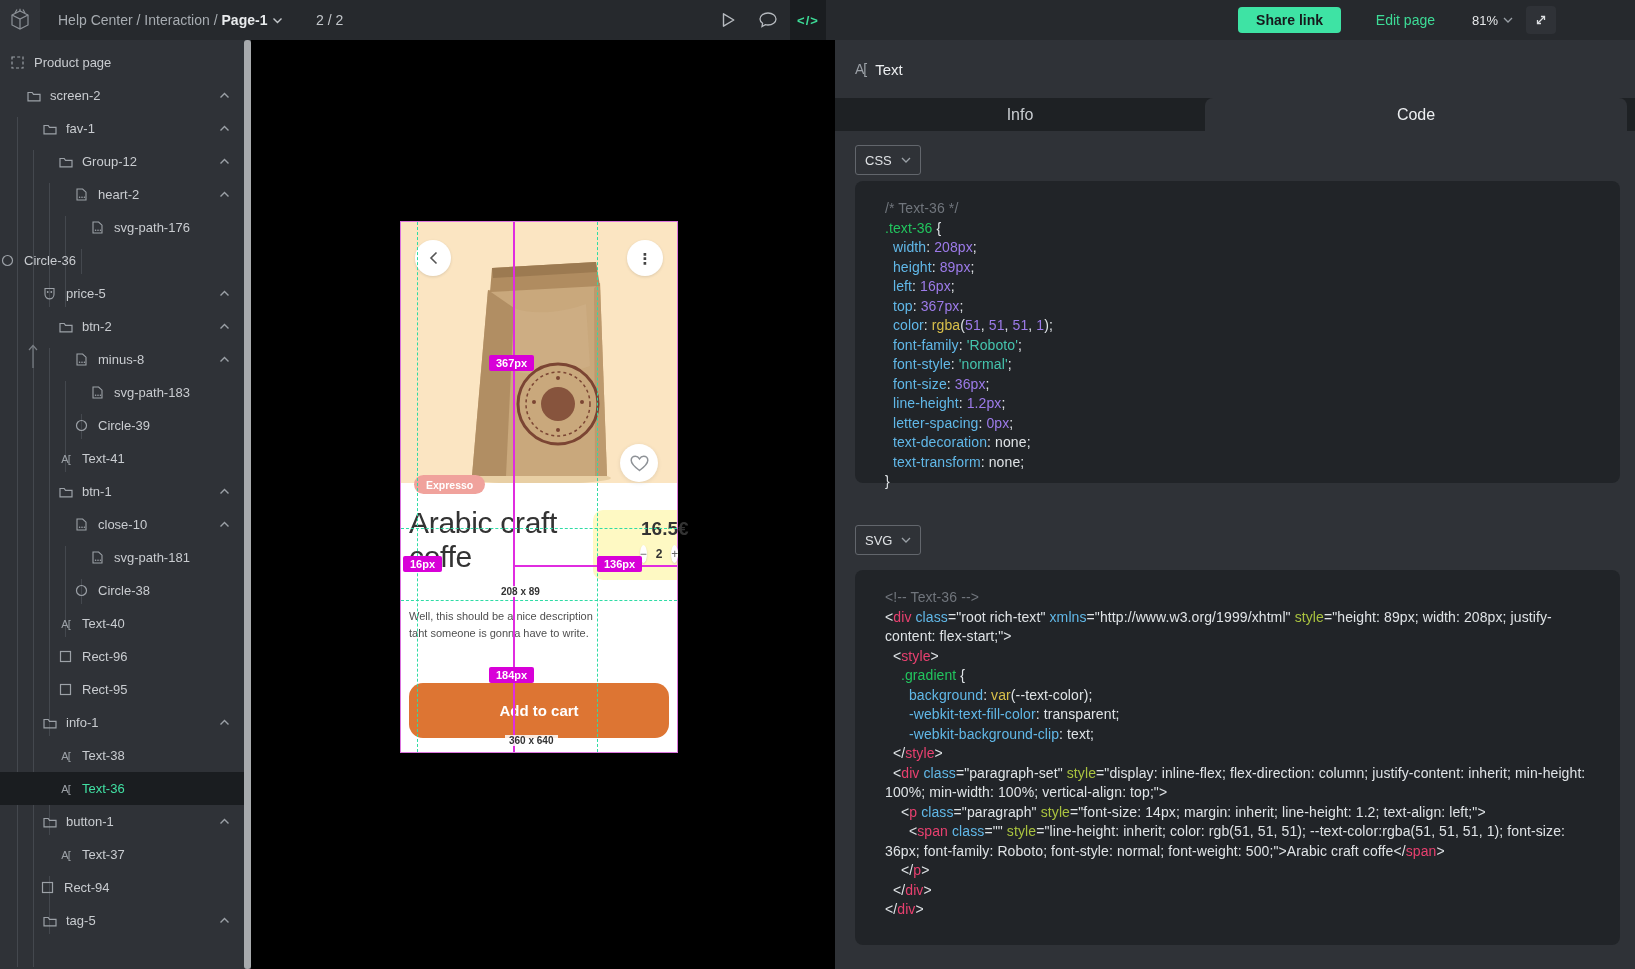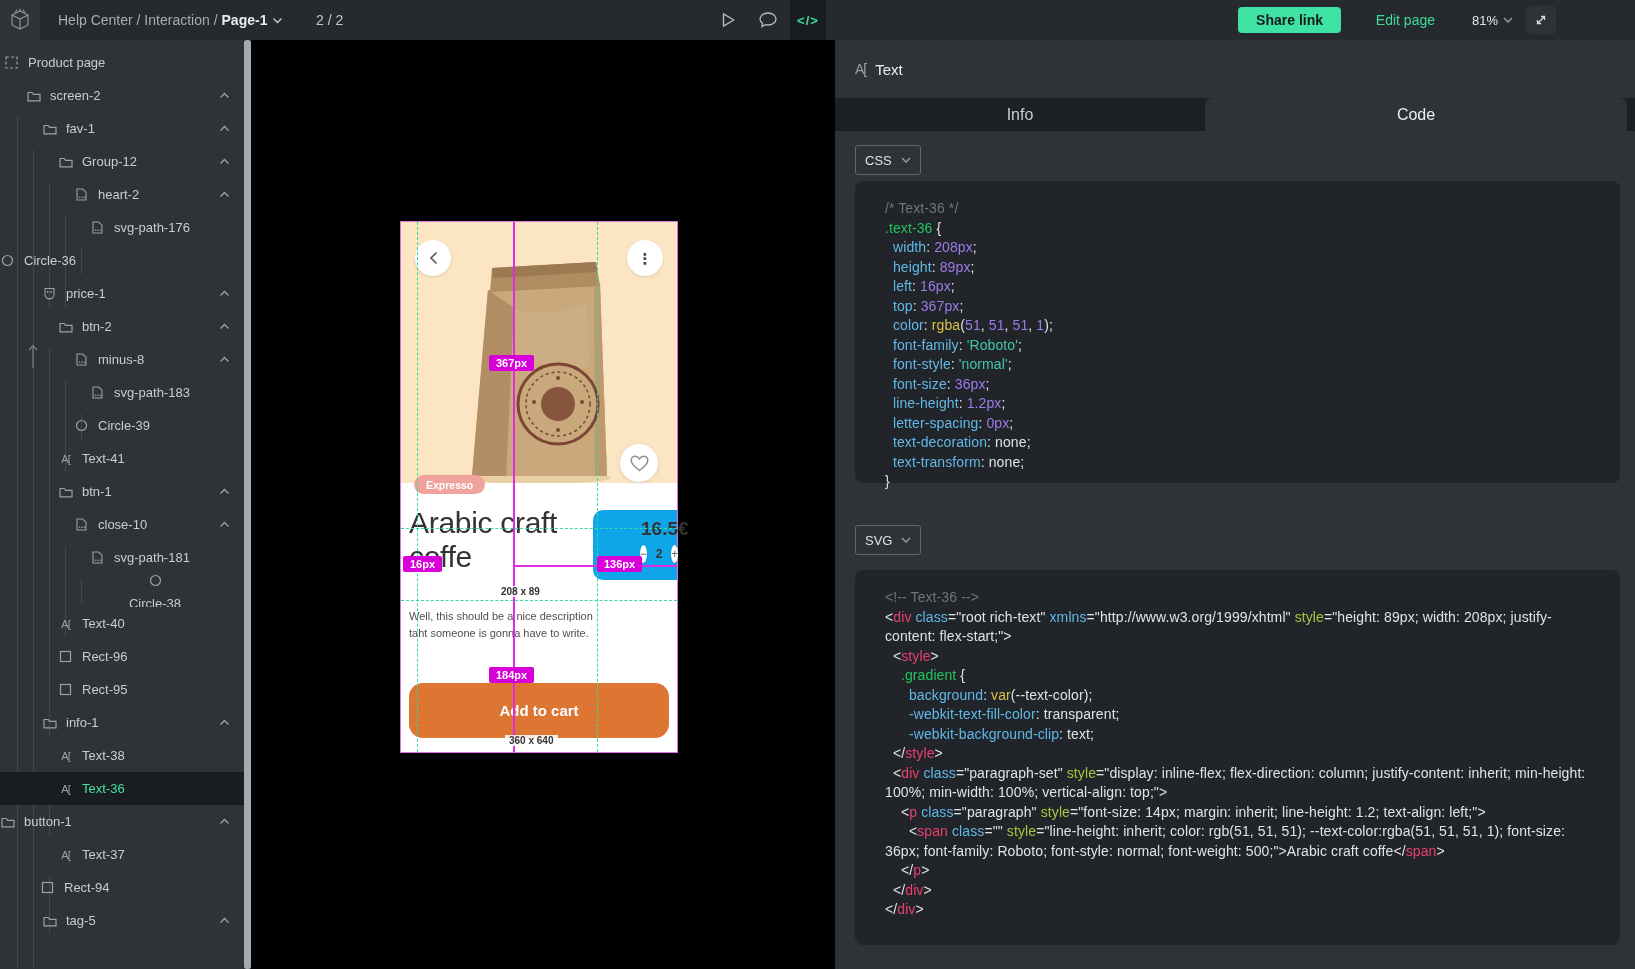--- a/index.html
+++ b/index.html
@@ -54,21 +54,21 @@
   .round-btn { position:absolute; width:36px; height:36px; border-radius:50%; background:#fff;
     display:flex; align-items:center; justify-content:center; box-shadow:0 1px 3px rgba(0,0,0,.12); cursor:pointer; }
   .more-dots { color:#444; font-size:15px; font-weight:700; line-height:1; }
   .heart-btn { position:absolute; left:219px; top:222px; width:38px; height:38px; border-radius:50%;
     background:#fff; display:flex; align-items:center; justify-content:center;
     box-shadow:0 1px 4px rgba(0,0,0,.10); cursor:pointer; z-index:3; }
   .pill { position:absolute; left:13px; top:253px; height:19px; padding:0 12px; background:#F0A29C;
     border-radius:10px; color:#fff; font-size:10.5px; font-weight:700; display:flex; align-items:center; z-index:3; }
   .m-title { position:absolute; left:8px; top:284px; width:192px; font-size:30px; line-height:1.13;
     font-weight:500; color:#333; letter-spacing:-.3px; }
-  .price-card { position:absolute; left:192px; top:288px; width:84px; height:70px; background:#0ea5e9;
+  .price-card { position:absolute; left:192px; top:288px; width:84px; height:70px; background:#fef9c3;
     border-radius:10px 0 0 10px; z-index:2;padding-left:48px; }
   .price-val { text-align:center; margin-top:8px; font-size:19px; font-weight:700; color:#333; }
   .stepper { display:flex; align-items:center; justify-content:center; gap:9px; margin-top:5px; }
   .step-btn { width:18px; height:18px; border-radius:50%; background:#fff; border:none; color:#666;
     font-size:12px; line-height:1; display:flex; align-items:center; justify-content:center;
     box-shadow:0 1px 2px rgba(0,0,0,.15); cursor:pointer; font-family:inherit; }
   .qty { font-size:12px; font-weight:700; color:#333; }
   .m-desc { position:absolute; left:8px; top:386px; width:198px; font-size:11px; line-height:1.55;
     color:#4F4F4F; white-space:pre-line; }
   .cart-btn { position:absolute; left:8px; top:461px; width:260px; height:55px; background:#DD7533;
@@ -177,21 +177,21 @@
 
   <div class="tree-up-arrow">
     <svg width="12" height="26" viewBox="0 0 12 26">
         <g fill="none" stroke="#7A7F85" stroke-width="1.2">
           <path d="M6 25 L6 3"></path>
           <polyline points="2,7 6,2.5 10,7"></polyline>
         </g>
       </svg>
   </div>
   <div class="tree" id="layer-tree">
-      <div class="tree-row" style="padding-left: 4px;">
+      <div class="tree-row" style="padding-left: 10px;">
         <span class="tree-icon">
           <svg width="13" height="13">
             <rect x="1" y="1" width="11" height="11" fill="none" stroke="#9CA1A7" stroke-width="1.2" stroke-dasharray="3 2.2"></rect>
           </svg>
         </span>
         <span class="tree-label">Product page</span>
       </div>
       <div class="tree-row" style="padding-left: 26px;">
         <span class="tree-icon">
           <svg width="14" height="12" viewBox="0 0 14 12">
@@ -267,21 +267,21 @@
         <span class="tree-label">Circle-36</span>
       </div>
       <div class="tree-row" style="padding-left: 42px;">
         <span class="tree-icon">
           <svg width="13" height="13" viewBox="0 0 13 13">
             <path d="M2 1.5 h9 v5.8 c0 3-2.3 4.6-4.5 4.6 C4.3 11.9 2 10.3 2 7.3 Z" fill="none" stroke="#9CA1A7" stroke-width="1.1"></path>
             <circle cx="4.7" cy="5" r="0.9" fill="#9CA1A7"></circle>
             <circle cx="8.3" cy="5" r="0.9" fill="#9CA1A7"></circle>
           </svg>
         </span>
-        <span class="tree-label">price-1</span>
+        <span class="tree-label">price-5</span>
         <span class="tree-chev">
           <svg width="11" height="7" viewBox="0 0 11 7">
             <polyline points="1.5,5.5 5.5,1.5 9.5,5.5" fill="none" stroke="#9CA1A7" stroke-width="1.4"></polyline>
           </svg>
         </span>
       </div>
       <div class="tree-row" style="padding-left: 58px;">
         <span class="tree-icon">
           <svg width="14" height="12" viewBox="0 0 14 12">
             <path d="M1 2.5 h4.2 l1.3 1.8 H13 V10.8 H1 Z" fill="none" stroke="#9CA1A7" stroke-width="1.2"></path>
@@ -368,21 +368,21 @@
         <span class="tree-icon">
           <svg width="11" height="13" viewBox="0 0 11 13">
             <path d="M1 1 h5.6 l3.4 3.2 V12 H1 Z" fill="none" stroke="#9CA1A7" stroke-width="1.1"></path>
             <circle cx="3.6" cy="9.2" r="0.8" fill="#9CA1A7"></circle>
             <circle cx="6" cy="9.2" r="0.8" fill="#9CA1A7"></circle>
             <circle cx="8.4" cy="9.2" r="0.8" fill="#9CA1A7"></circle>
           </svg>
         </span>
         <span class="tree-label">svg-path-181</span>
       </div>
-      <div class="tree-row" style="padding-left: 74px; flex-direction: column;">
+      <div class="tree-row" style="padding-left: 74px;">
         <span class="tree-icon">
           <svg width="13" height="13">
             <circle cx="6.5" cy="6.5" r="5" fill="none" stroke="#9CA1A7" stroke-width="1.2"></circle>
           </svg>
         </span>
         <span class="tree-label">Circle-38</span>
       </div>
       <div class="tree-row" style="padding-left: 58px;">
         <span class="tree-icon">
           <span class="ticon">A[</span>
@@ -423,21 +423,21 @@
           <span class="ticon">A[</span>
         </span>
         <span class="tree-label">Text-38</span>
       </div>
       <div class="tree-row selected" style="padding-left: 58px;">
         <span class="tree-icon">
           <span class="ticon">A[</span>
         </span>
         <span class="tree-label">Text-36</span>
       </div>
-      <div class="tree-row" style="">
+      <div class="tree-row" style="padding-left: 42px;">
         <span class="tree-icon">
           <svg width="14" height="12" viewBox="0 0 14 12">
             <path d="M1 2.5 h4.2 l1.3 1.8 H13 V10.8 H1 Z" fill="none" stroke="#9CA1A7" stroke-width="1.2"></path>
           </svg>
         </span>
         <span class="tree-label">button-1</span>
         <span class="tree-chev">
           <svg width="11" height="7" viewBox="0 0 11 7">
             <polyline points="1.5,5.5 5.5,1.5 9.5,5.5" fill="none" stroke="#9CA1A7" stroke-width="1.4"></polyline>
           </svg>

